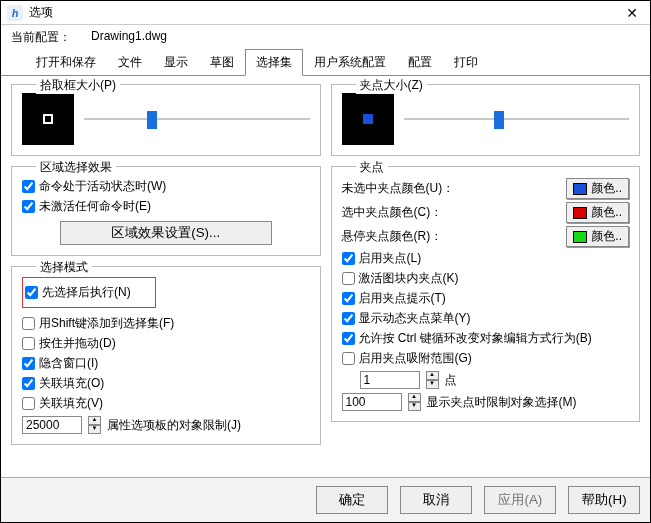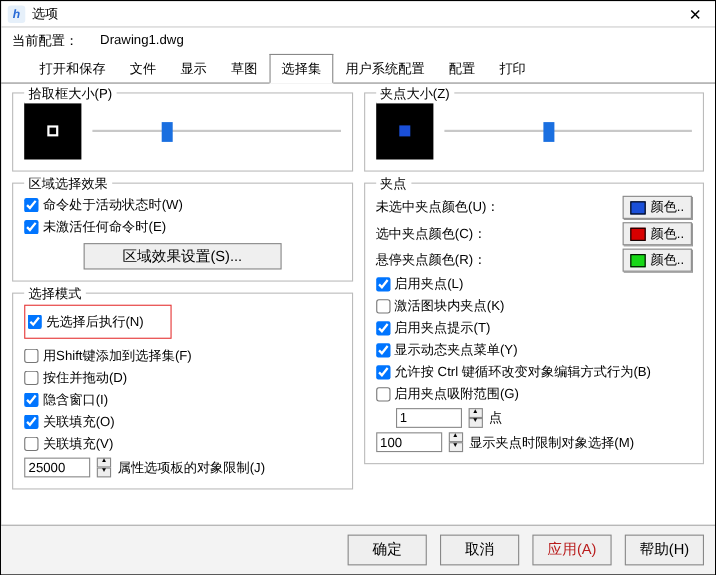--- a/index.html
+++ b/index.html
@@ -11,44 +11,44 @@
   .titlebar .close { width: 24px; text-align: center; font-size: 14px; cursor: pointer; }
   .inforow { padding: 4px 10px 2px; display: flex; }
   .inforow .lbl { width: 80px; }
   .inforow .val { width: 200px; }
   .tabs { display: flex; padding: 0 24px; border-bottom: 1px solid #888; }
   .tab { padding: 4px 10px; border: 1px solid transparent; cursor: pointer; position: relative; top: 1px; }
   .tab.active { border: 1px solid #888; border-bottom: 1px solid #fff; background: #fff; }
   .content { position: relative; padding: 8px 10px 0; display:flex; gap:10px; }
   .col { flex: 1; }
   .group { border: 1px solid #bbb; margin-bottom: 10px; padding: 8px 10px 10px; position: relative; }
-  .group-title { position: absolute; top: -8px; left: 10px; background: #fff; padding: 0 4px; }
+  .group-title { position: absolute; top: -8px; left: 24px; background: #fff; padding: 0 4px; }
   .preview-row { display: flex; align-items: center; gap: 10px; }
   .preview { width: 52px; height: 52px; background: #000; display:flex; align-items:center; justify-content:center; }
   .preview .sq-outline { width: 10px; height: 10px; border: 2px solid #fff; }
   .preview .sq-fill { width: 10px; height: 10px; background: #1a4fd8; }
   .slider { flex:1; height: 20px; position: relative; }
   .slider .track { position:absolute; left:0; right:0; top:9px; height:2px; background:#c8c8c8; }
   .slider .thumb { position:absolute; top:2px; width:10px; height:18px; background:#1a6fe0; }
   .chk { display: flex; align-items: center; margin: 3px 0; gap: 4px; }
   .chk input { width:13px; height:13px; }
   .btn { border: 1px solid #888; background: #efefef; padding: 2px 10px; cursor: pointer; text-align:center; }
-  .btn.wide { width: 180px; }
+  .btn.wide { width: 212px; }
   .redbox { border: 1.5px solid #e53333; padding: 3px 24px 3px 2px; display:inline-block; margin: 2px 0 4px; }
   .grip-row { display:flex; align-items:center; margin:3px 0; gap:8px; }
   .grip-row .lbl { flex:1; }
   .colorbtn { display:flex; align-items:center; gap:4px; border:1px solid #888; background:#efefef; padding:1px 6px; cursor:pointer; box-shadow: 1px 1px 0 #999; }
   .swatch { width:14px; height:12px; border:1px solid #000; display:inline-block; }
   .numrow { display:flex; align-items:center; gap:6px; margin-top:4px; }
   .numrow input[type=text] { width:60px; border:1px solid #888; padding:1px 3px; font-family:inherit; font-size:12px; }
   .spin { width:13px; display:flex; flex-direction:column; }
   .spin .sp { height:9px; border:1px solid #888; background:#efefef; font-size:6px; line-height:5px; text-align:center; cursor:pointer; }
   .footer { position:absolute; bottom:0; left:0; right:0; border-top:1px solid #aaa; background:#f3f3f3; padding:8px 10px; display:flex; justify-content:flex-end; gap:12px; }
   .footer .btn { min-width:72px; padding:4px 8px; }
-  .footer .btn.disabled { color:#b91c1c; }
+  .footer .btn.disabled { color:#737373; }
 </style>
 </head>
 <body>
 
 <div class="window">
   <div class="titlebar">
     <div class="icon">h</div>
     <div class="title">选项</div>
     <div class="close">✕</div>
   </div>

